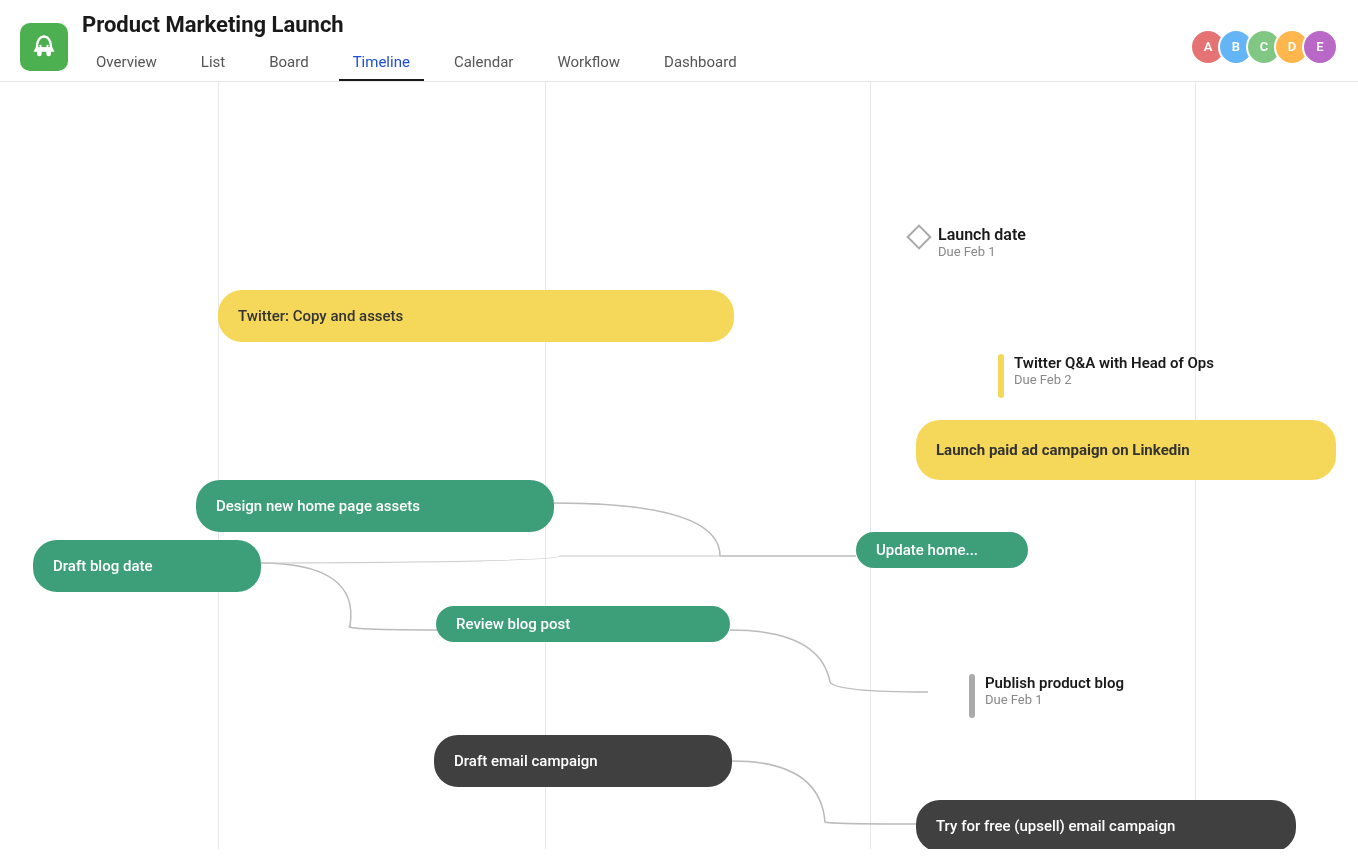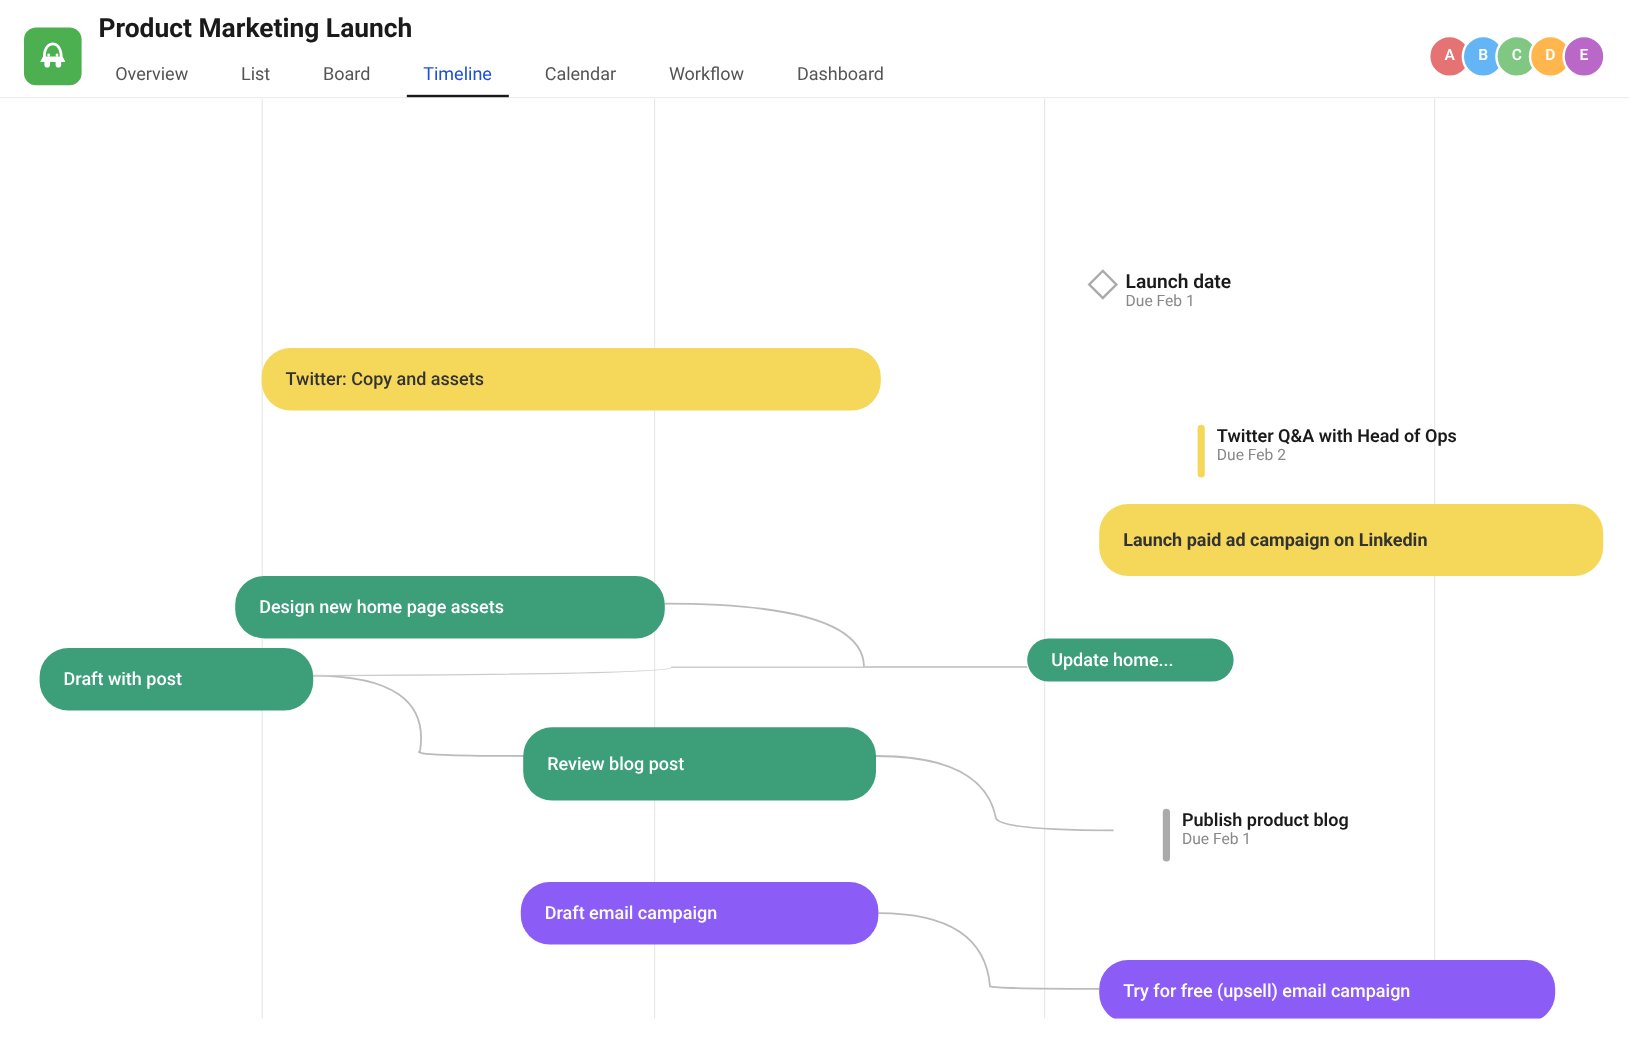--- a/index.html
+++ b/index.html
@@ -39,21 +39,21 @@
     
     .milestone-bar { position: absolute; display: flex; align-items: flex-start; gap: 10px; }
     .bar-indicator { width: 6px; border-radius: 3px; flex-shrink: 0; }
     .milestone-bar .title { font-size: 15px; font-weight: 600; color: #1a1a1a; }
     .milestone-bar .due { font-size: 13px; color: #888; }
 
     
     .task-pill { position: absolute; border-radius: 24px; display: flex; align-items: center; padding: 5px 20px; font-size: 15px; font-weight: 500; color: white; cursor: pointer; }
     .task-pill.yellow { background: #f5d85a; color: #333; }
     .task-pill.green-dark { background: #3d9e7a; }
-    .task-pill.orange { background: #8b5cf6; }
+    .task-pill.orange { background: #404040; }
 
     
     .connector-svg { position: absolute; top: 0; left: 0; width: 100%; height: 100%; pointer-events: none; }
   </style>
 </head>
 <body>
 
 <div class="header">
   <div class="app-icon">
     <svg viewBox="0 0 24 24">
@@ -135,24 +135,24 @@
 
   <div class="task-pill yellow" style="top: 338px; left: 916px; width: 420px; height: 60px; font-weight: bold;">
     <span>Launch paid ad campaign on Linkedin</span>
   </div>
 
   <div class="task-pill green-dark" style="top: 398px; left: 196px; width: 358px; height: 52px;">
     <span>Design new home page assets</span>
   </div>
 
   <div class="task-pill green-dark" style="top: 458px; left: 33px; width: 228px; height: 52px;">
-    <span>Draft with post</span>
+    <span>Draft blog date</span>
   </div>
 
-  <div class="task-pill green-dark" style="top: 524px; left: 436px; width: 294px; height: 61px;">
+  <div class="task-pill green-dark" style="top: 524px; left: 436px; width: 294px; height: 36px;">
     <span>Review blog post</span>
   </div>
 
   <div class="task-pill green-dark" style="top: 450px; left: 856px; width: 172px; height: 36px;">
     <span>Update home...</span>
   </div>
 
   <div class="task-pill orange" style="top: 653px; left: 434px; width: 298px; height: 52px;">
     <span>Draft email campaign</span>
   </div>

